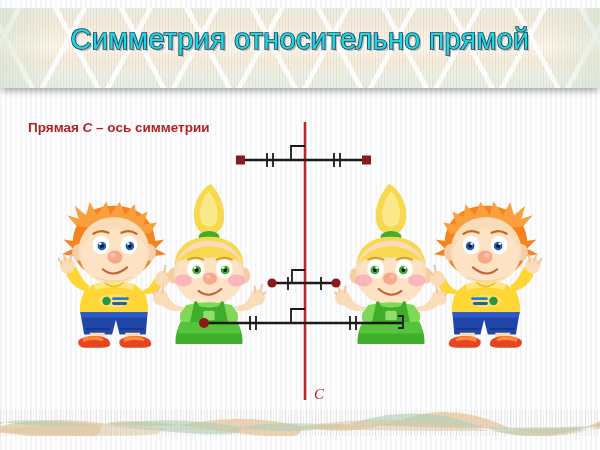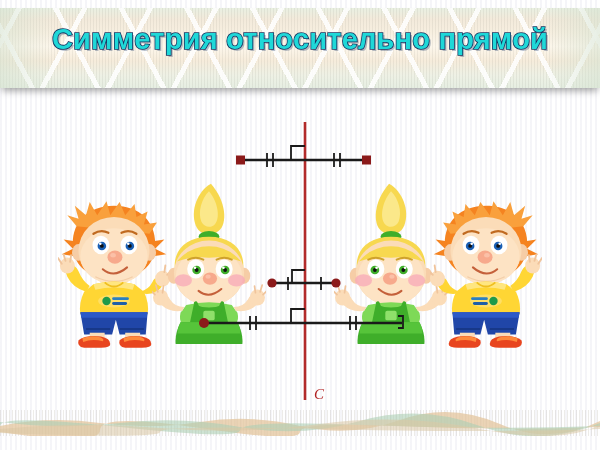--- a/index.html
+++ b/index.html
@@ -43,21 +43,21 @@
   }
   #banner .vignette{
     position:absolute;inset:0;
     background:linear-gradient(90deg,
       rgba(212,226,208,0.55) 0%, rgba(255,255,255,0.0) 9%,
       rgba(255,255,255,0.0) 91%, rgba(212,226,208,0.55) 100%);
   }
   #banner-title{
     position:absolute;left:0;top:0;width:600px;height:80px;
     display:flex;align-items:center;justify-content:center;
-    font-size:29px;font-weight:bold;letter-spacing:.2px;
+    font-size:29px;font-weight:normal;letter-spacing:.2px;
     color:#1fd8d8;
     -webkit-text-stroke:1.6px #16335f;
     paint-order:stroke fill;
     text-shadow:2px 2px 0 rgba(20,50,95,0.30);
     white-space:nowrap;
     transform:translateY(-1px);
   }
 
   
   #subtitle{
@@ -84,20 +84,23 @@
 </head>
 <body>
 
 <div id="slide">
 
   <div id="banner">
     <div class="vignette"></div>
   </div>
   <div id="banner-title">Симметрия относительно прямой</div>
 
+  <div id="subtitle">
+    <span>Прямая </span><span class="axis-letter">С</span><span> – ось симметрии</span>
+  </div>
 
   <svg id="diagram" viewBox="0 0 600 450">
     <defs>
 
       <symbol id="sym-boy" viewBox="0 0 120 160">
 
         <g>
           <path d="M60 8 C30 8 14 28 16 52 C17 66 24 76 34 80 L86 80 C96 76 103 66 104 52 C106 28 90 8 60 8 Z" fill="#f58320"></path>
           <path d="M20 30 L10 18 L22 22 L18 8 L30 18 L34 4 L42 18 L52 3 L56 18 L66 4 L72 18 L82 6 L84 20 L96 14 L92 28 L106 26 L98 38 Z" fill="#f9a03c"></path>
           <path d="M18 46 L6 44 L16 54 L4 60 L18 62 Z" fill="#f58320"></path>

